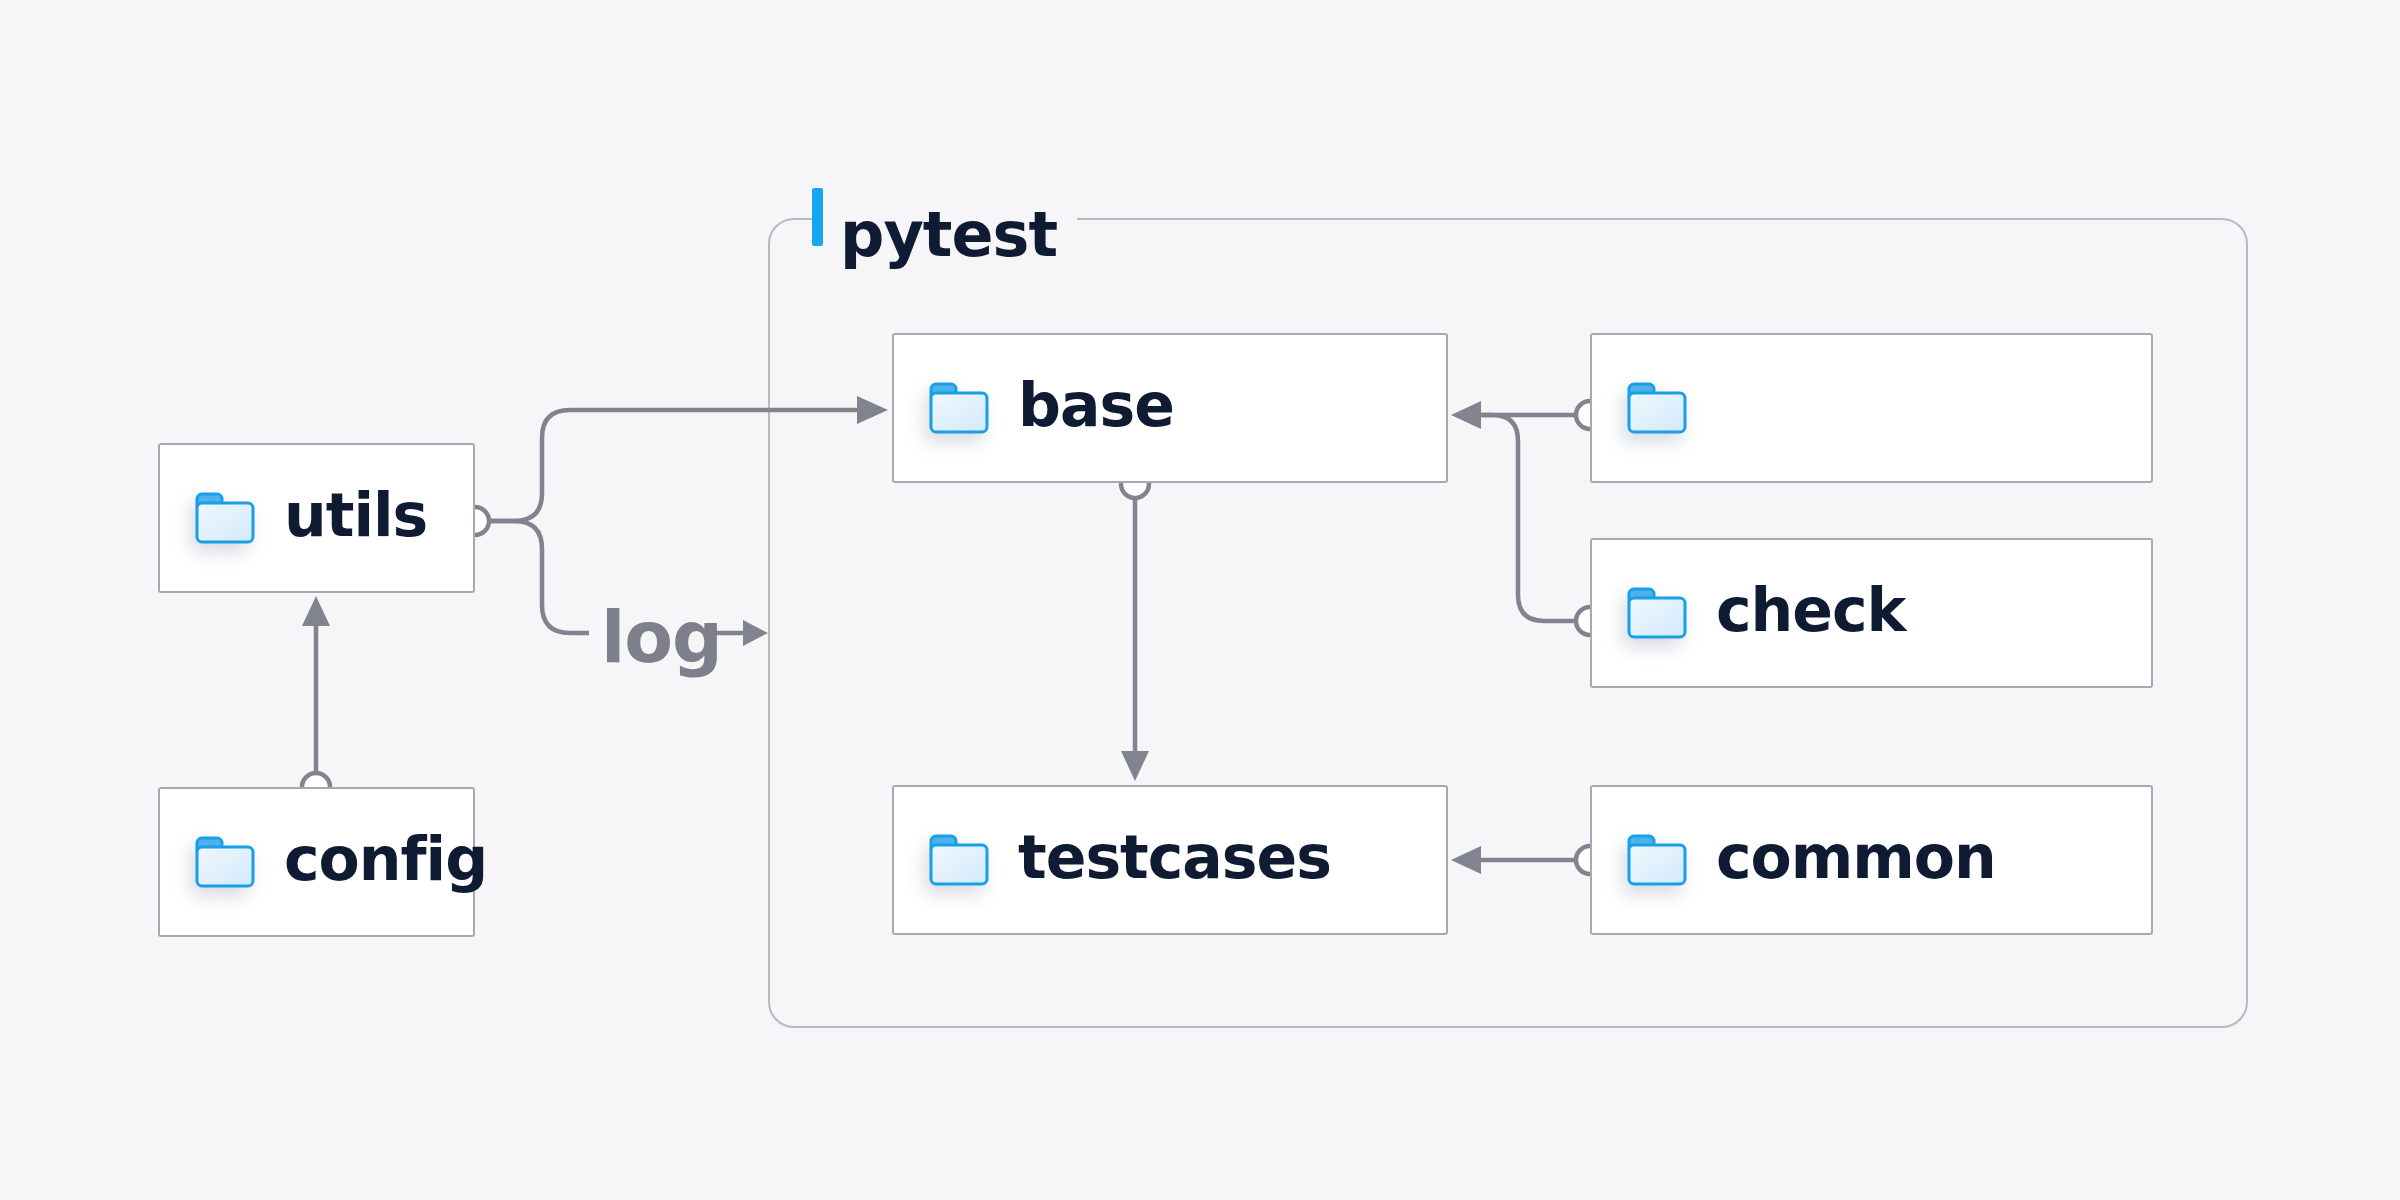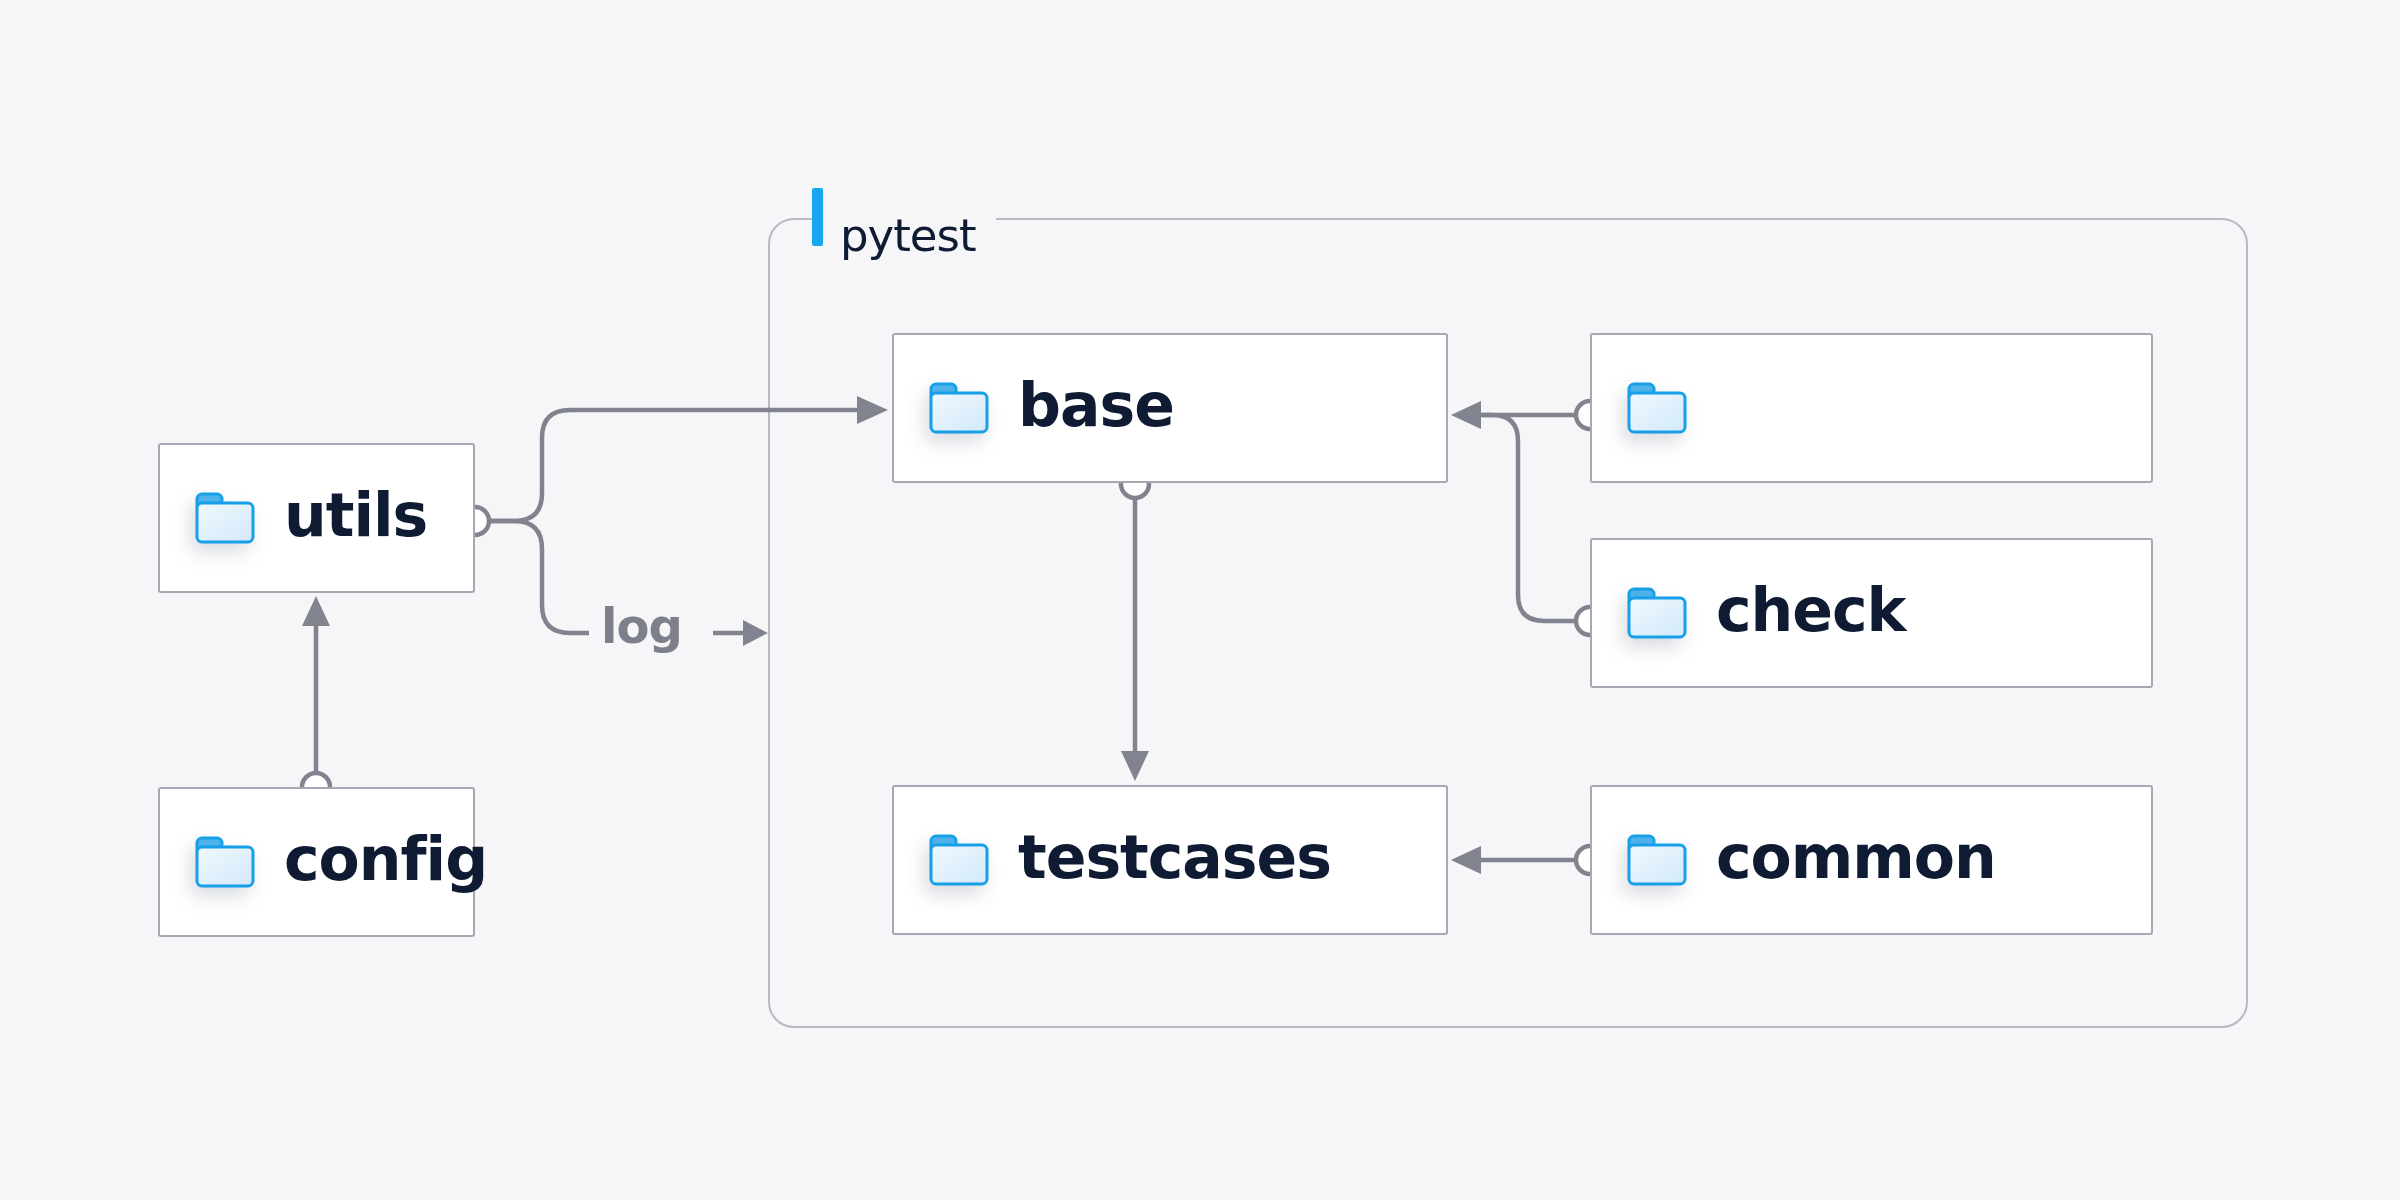--- a/index.html
+++ b/index.html
@@ -33,26 +33,26 @@
     position:absolute;left:768px;top:218px;width:1480px;height:810px;
     border:2.5px solid var(--container_border);border-radius:26px;box-sizing:border-box;
   }
   .container-label{
     position:absolute;left:812px;top:186px;height:62px;
     display:flex;align-items:center;gap:17px;background:var(--background);
     padding:0 20px 0 0;
   }
   .label-bar{width:11px;height:58px;background:var(--accent_blue);border-radius:2px;}
   .container-label-text{
-    font-size:45px;font-weight:400;letter-spacing:-1px;color:var(--text_navy);
+    font-size:62px;font-weight:700;letter-spacing:-1px;color:var(--text_navy);
     line-height:1;padding-bottom:8px;margin-top:44px;
   }
   .log-label{
     position:absolute;left:601px;top:602px;width:100px;
-    font-size:48px;font-weight:600;color:var(--log_gray);letter-spacing:-1px;line-height:1;
+    font-size:71px;font-weight:600;color:var(--log_gray);letter-spacing:-1px;line-height:1;
   }
   svg.wires{position:absolute;left:0;top:0;pointer-events:none;}
   .edge{stroke:var(--connector_gray);stroke-width:4.5;fill:none;}
   .edge-dot{fill:#ffffff;stroke:var(--connector_gray);stroke-width:4.5;}
   .edge-head{fill:var(--connector_gray);stroke:none;}
   
   #node-utils    {left:158px; top:443px; width:317px; height:150px;}
   #node-config   {left:158px; top:787px; width:317px; height:150px;}
   #node-base     {left:892px; top:333px; width:556px; height:150px;}
   #node-testcases{left:892px; top:785px; width:556px; height:150px;}

